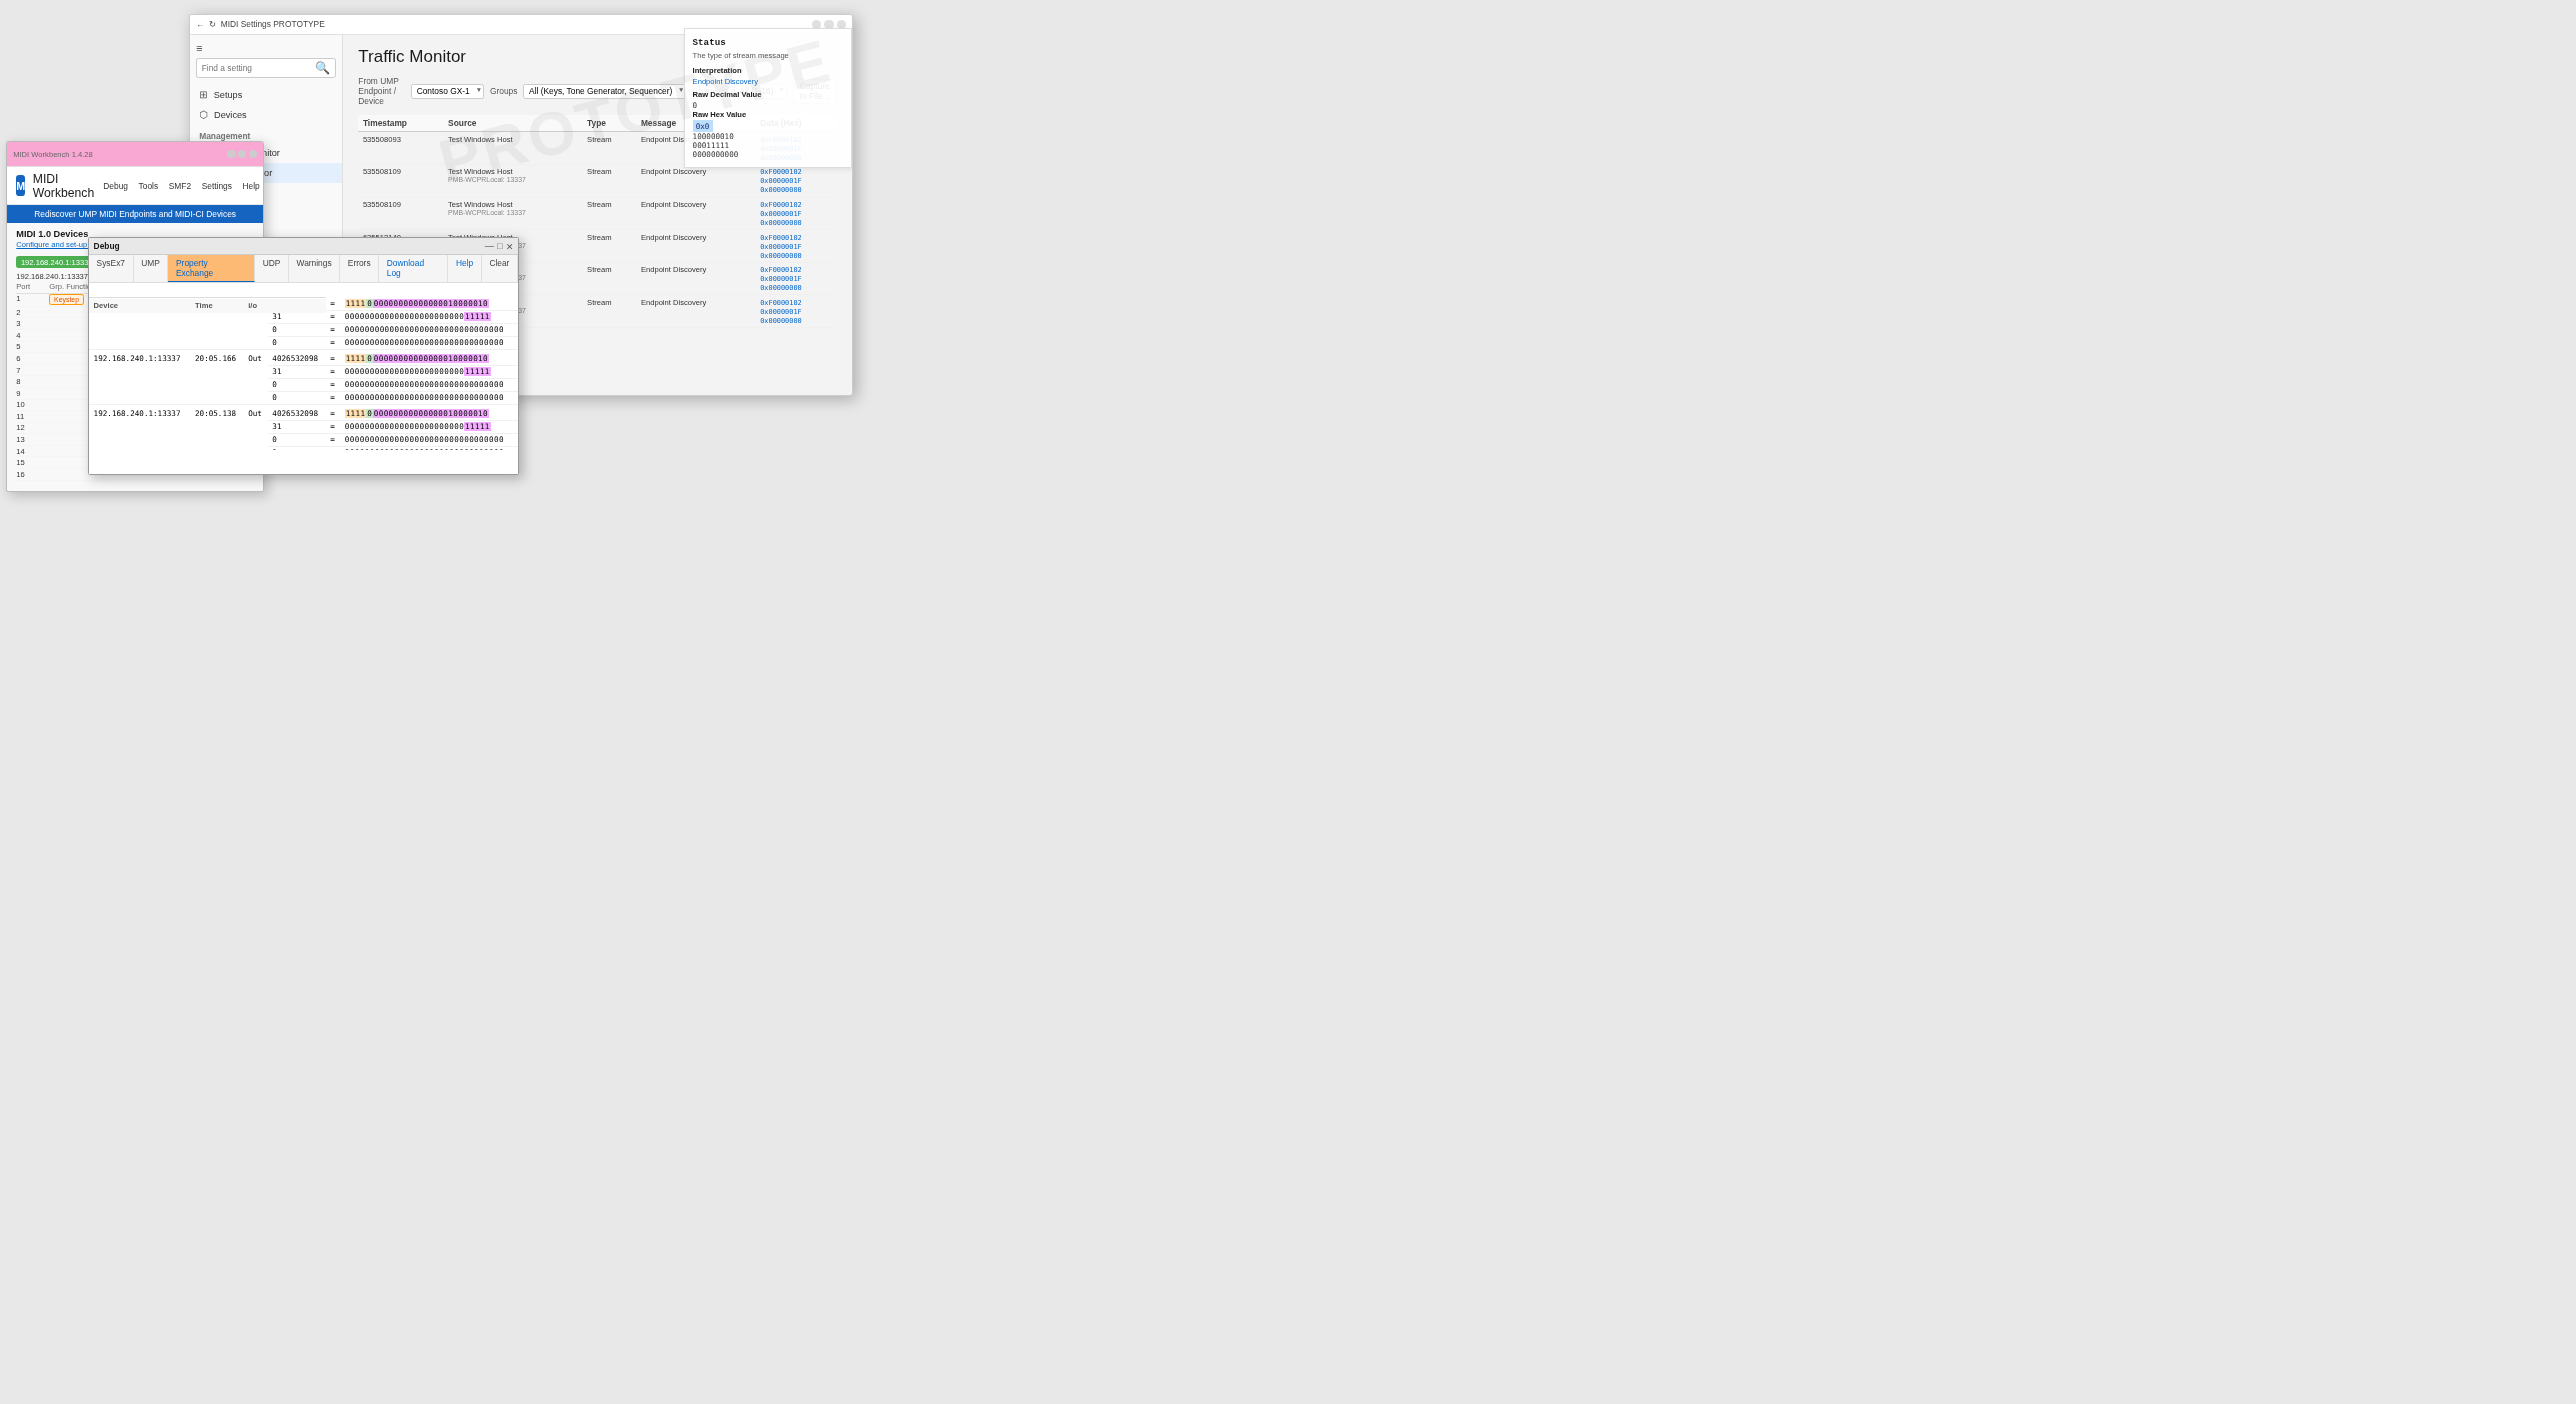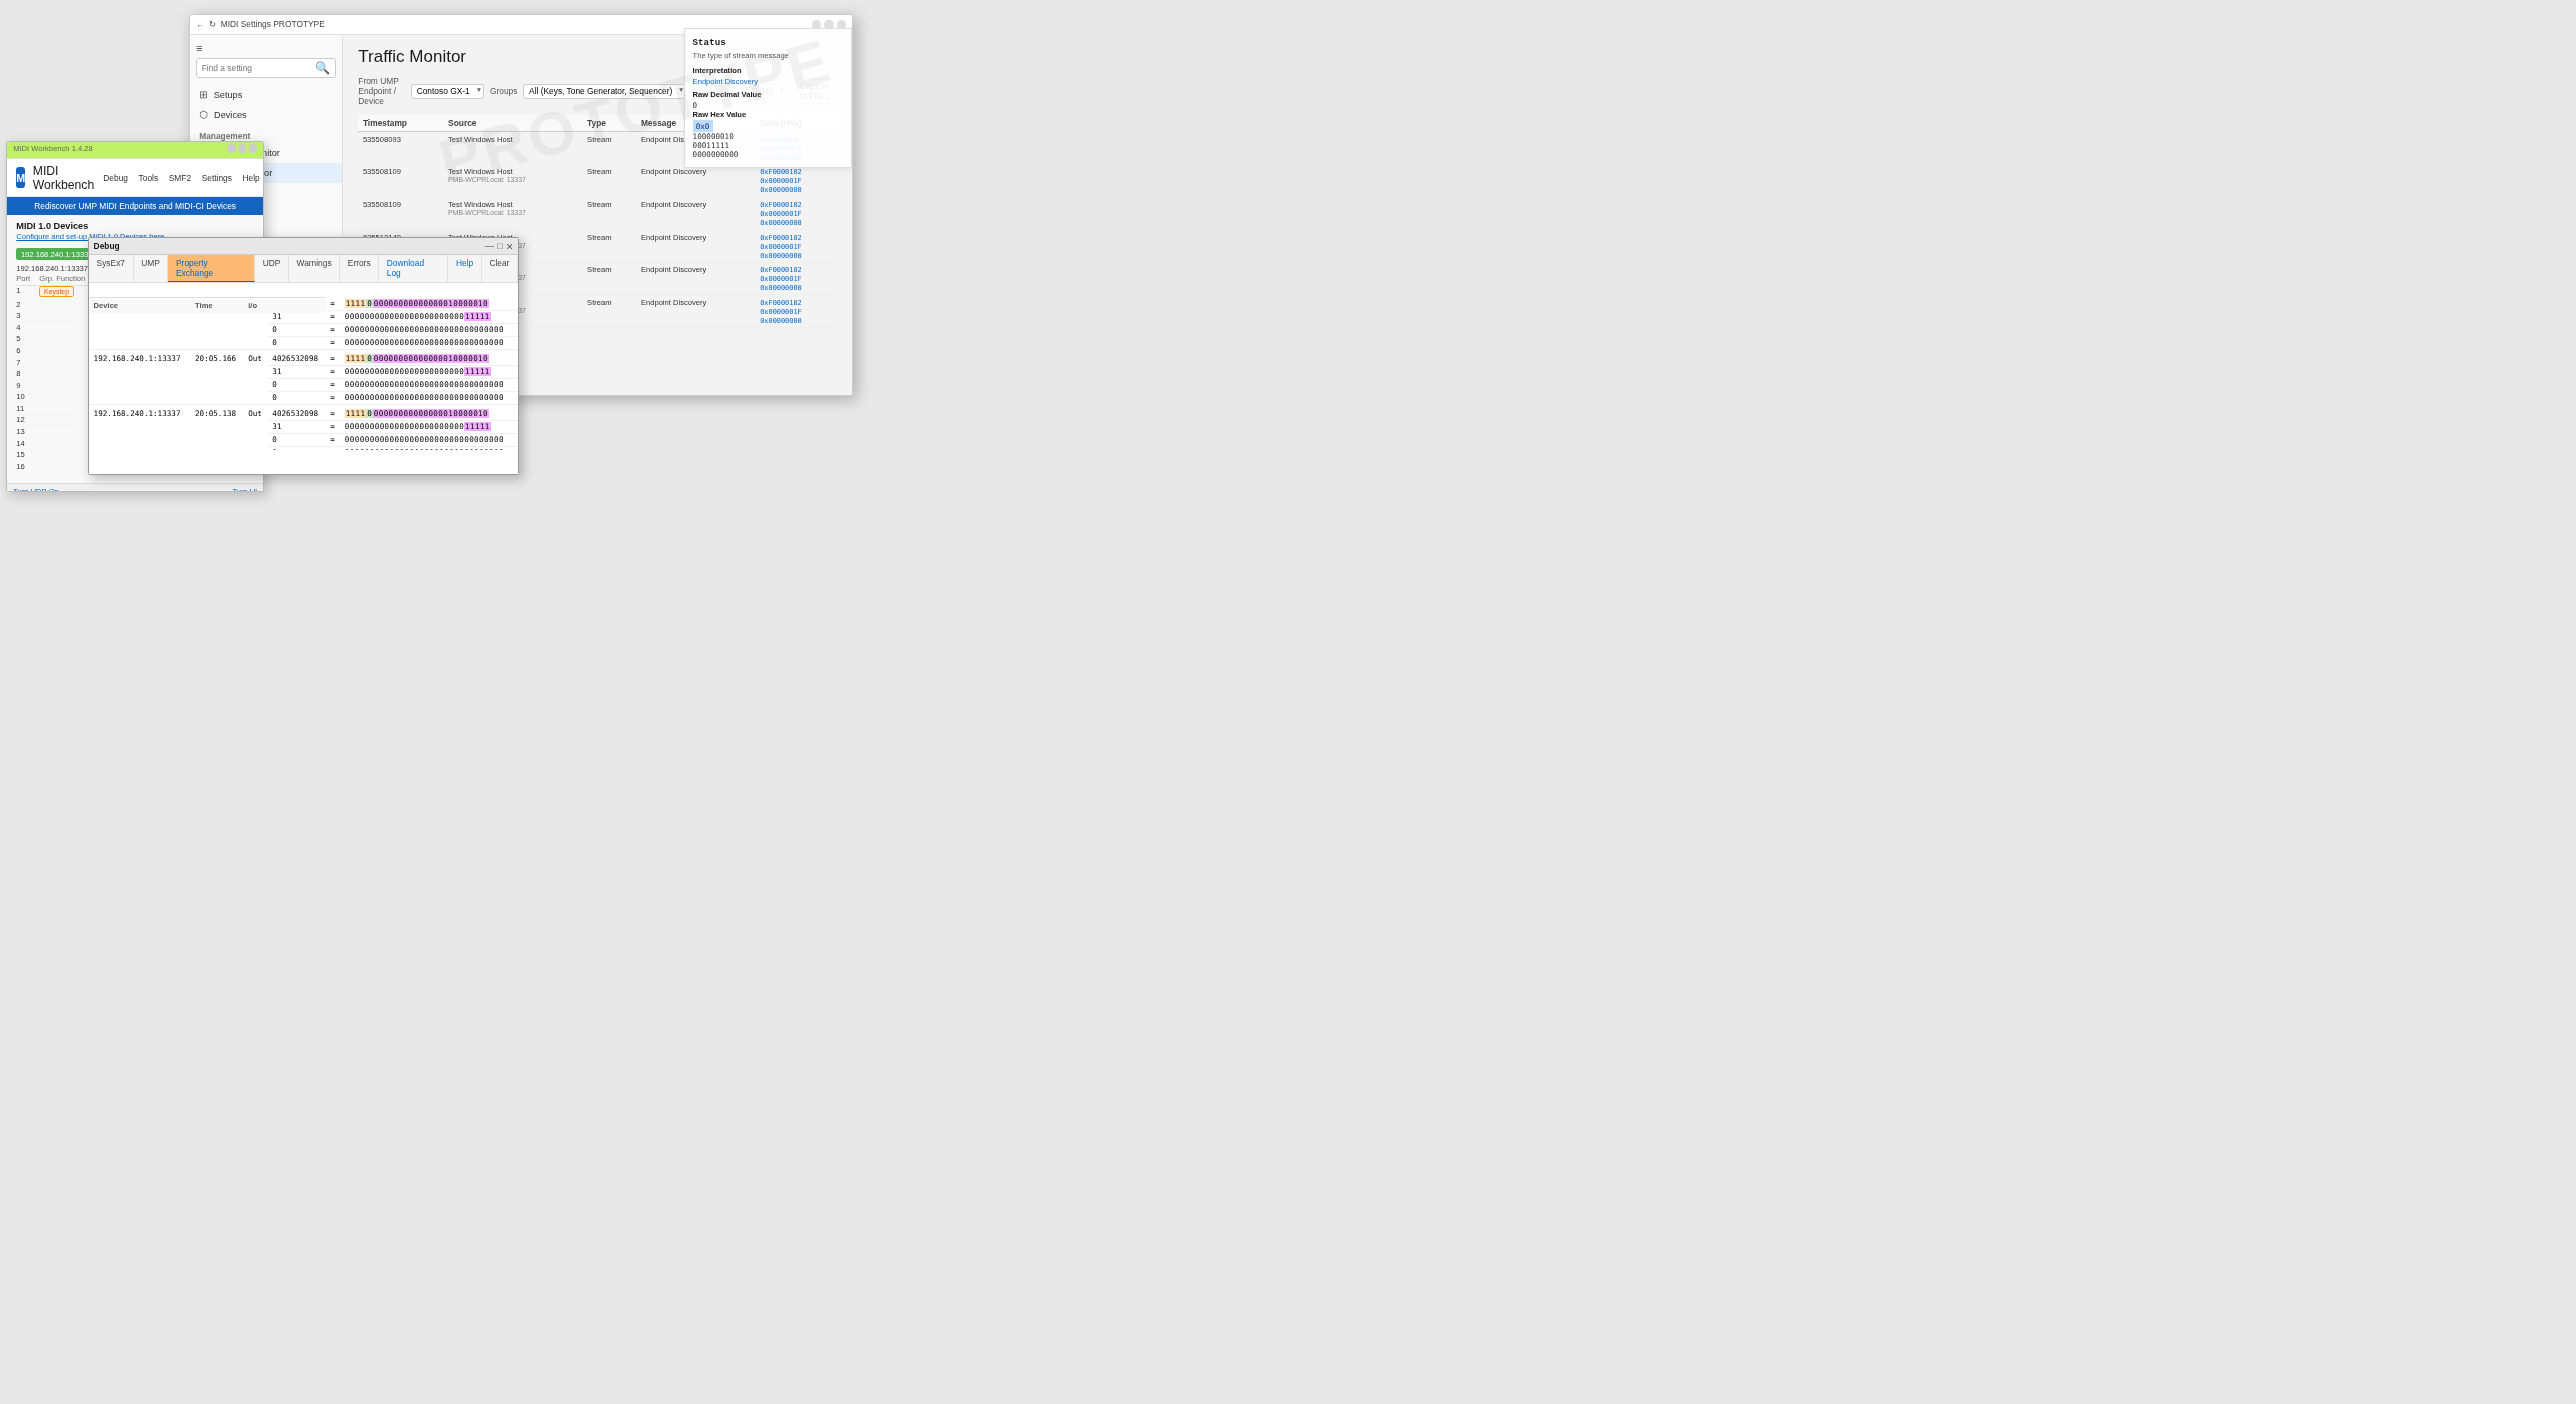--- a/index.html
+++ b/index.html
@@ -222,26 +222,26 @@
       height: 351px;
       background: #f8f8f8;
       border: 0.8px solid #bbb;
       box-shadow: 3.1px 3.1px 12.2px rgba(0,0,0,0.2);
       border-radius: 2.3px;
       overflow: hidden;
       z-index: 2;
     }
     .wb-titlebar {
       display: flex;
-      align-items: flex-start;
+      align-items: center;
       justify-content: space-between;
-      background: #bef264;
+      background: #f9a8d4;
       border-bottom: 0.8px solid #e0e0e0;
       padding: 2.3px 6.1px;
-      height: 17px;
+      height: 25px;
     }
     .wb-title-text { font-size: 7.6px; color: #666; }
     .wb-controls { display: flex; gap: 2.3px; }
     .wb-btn {
       width: 8.4px; height: 8.4px;
       border-radius: 50%;
       background: #ccc;
       border: none;
       cursor: pointer;
     }
@@ -301,21 +301,21 @@
       border-radius: 2.3px;
       margin-bottom: 3.1px;
     }
     .wb-table-header {
       display: flex;
       font-size: 7.6px;
       color: #666;
       border-bottom: 0.8px solid #e0e0e0;
       padding: 1.5px 0;
     }
-    .wb-col-port { width: 23px; }
+    .wb-col-port { width: 33px; }
     .wb-col-grp { flex: 1; }
     .wb-row {
       display: flex;
       font-size: 7.6px;
       color: #333;
       padding: 0.8px 0;
       border-bottom: 0.8px solid #f5f5f5;
     }
     .wb-keystep-badge {
       display: inline-block;

